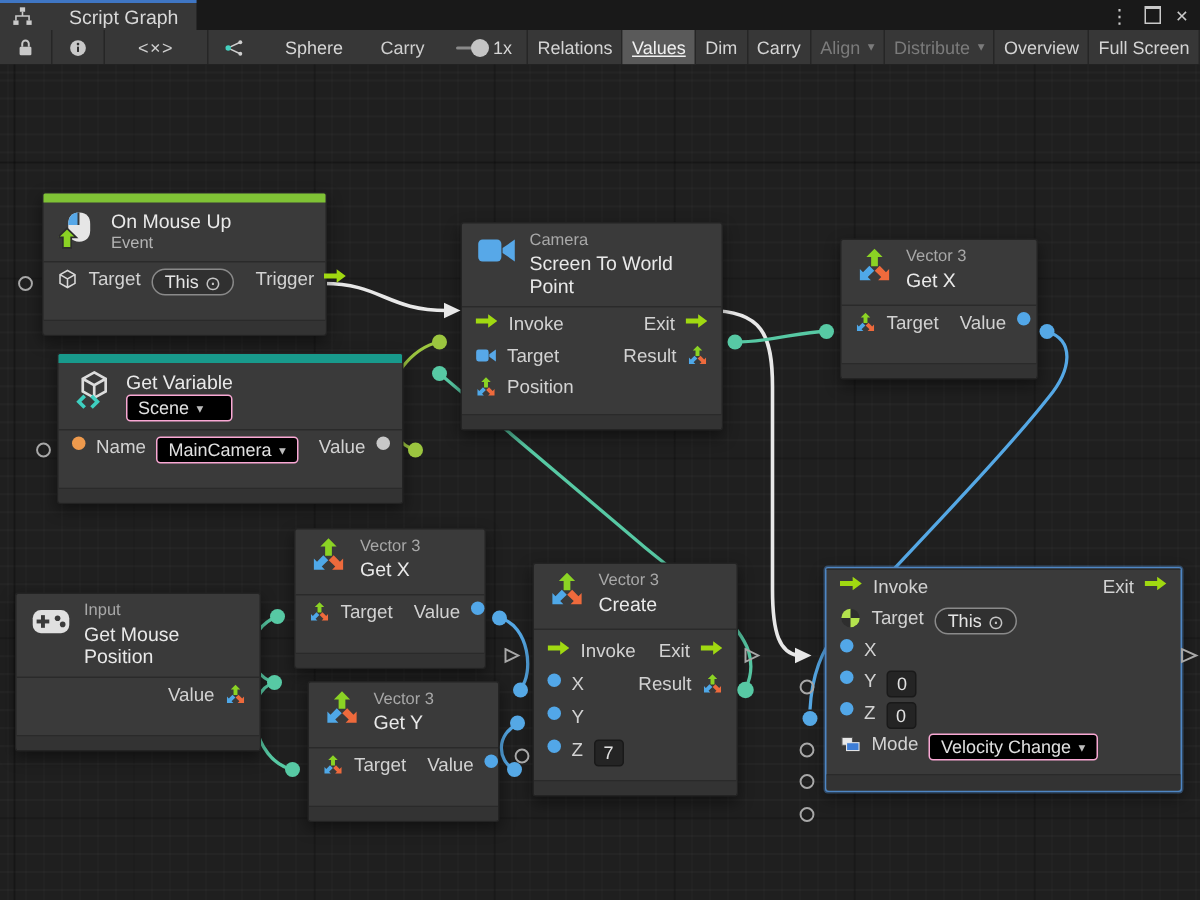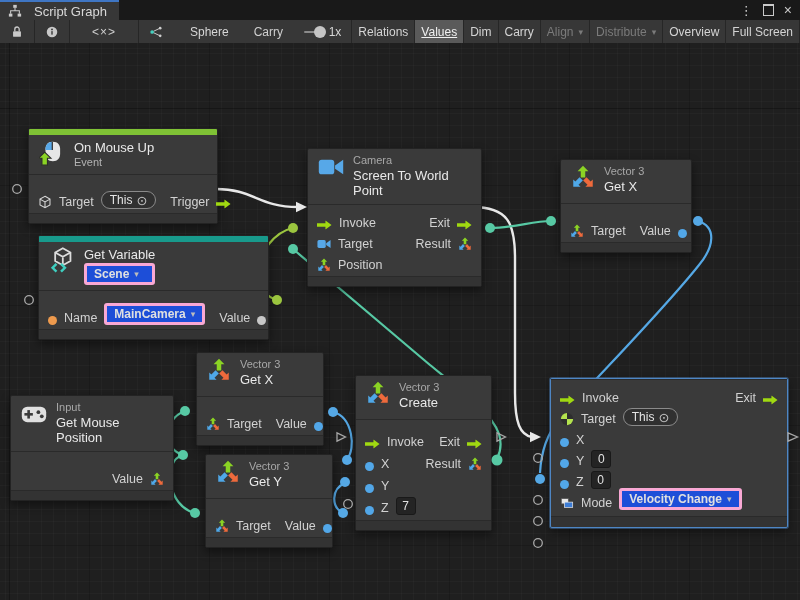--- a/index.html
+++ b/index.html
@@ -1,21 +1,21 @@
 <!DOCTYPE html>
 <html><head>
 <meta charset="utf-8">
 <style>
   html,body{margin:0;padding:0;background:#111;}
   #window{position:relative;width:800px;height:600px;font-family:"Liberation Sans","DejaVu Sans",sans-serif;
     -webkit-font-smoothing:antialiased;overflow:hidden;background:#1f1f1f;color:#d6d6d6;font-size:12.5px;}
 
   
   .tabstrip{position:absolute;left:0;top:0;width:800px;height:20px;background:#191919;display:flex;align-items:stretch;}
-  .tab{display:flex;align-items:center;gap:12px;padding:0 12px 0 8px;background:#373737;border-top:2px solid #3f76c4;color:#d9d9d9;font-size:13px;}
+  .tab{display:flex;align-items:center;gap:24px;padding:0 12px 0 8px;background:#373737;border-top:2px solid #3f76c4;color:#d9d9d9;font-size:13px;}
   .tabstrip .spacer{flex:1}
   .winicons{display:flex;align-items:center;gap:10px;padding-right:8px;color:#c9c9c9;}
   .winicons .kebab{font-size:13px;line-height:1;}
   .maxbox{width:9px;height:9px;border:1px solid #c9c9c9;border-top-width:2px;display:inline-block;}
   .closex{font-size:14px;line-height:1;}
 
   
   .toolbar{position:absolute;left:0;top:20px;width:800px;height:23px;background:#373737;border-bottom:1px solid #191919;
     display:flex;align-items:stretch;white-space:nowrap;overflow:hidden;font-size:12px;}
   .tbtn{display:flex;align-items:center;padding:0 6px;border-right:1px solid #262626;color:#d4d4d4;}
@@ -45,30 +45,30 @@
   .node{position:absolute;z-index:2;background:#3a3a3a;border:1px solid #232323;border-radius:2px;
     box-shadow:0 4px 10px rgba(0,0,0,.45);color:#d2d2d2;}
   .node.selected{border-color:#4e86c4;box-shadow:0 0 0 1px rgba(78,134,196,.45),0 4px 10px rgba(0,0,0,.45);}
   .accent{height:6px;border-radius:1px 1px 0 0;}
   .nhead{display:flex;align-items:flex-start;gap:9px;padding:5px 10px;min-height:34px;box-sizing:border-box;}
   .hcol{display:flex;flex-direction:column;gap:1px;line-height:1.18;}
   .ncat{font-size:11px;color:#a8a8a8;}
   .ntitle{font-size:13px;color:#e9e9e9;}
   .nsub{font-size:11px;color:#b3b3b3;}
   .nbody{border-top:1px solid #2a2a2a;padding:4px 0;}
-  .row{display:flex;align-items:flex-end;gap:7px;height:21px;padding:0 9px;font-size:12.5px;color:#d2d2d2;}
+  .row{display:flex;align-items:flex-start;gap:7px;height:21px;padding:0 9px;font-size:12.5px;color:#d2d2d2;}
   .row.tall{height:30px;}
   .sp{flex:1;}
   .nfoot{height:9px;background:#333;border-top:1px solid #2a2a2a;border-radius:0 0 2px 2px;}
   .dot{width:9px;height:9px;border-radius:50%;flex:none;}
   .dot.blue{background:#52a7e8;} .dot.orange{background:#ee9a4d;} .dot.gray{background:#c8c8c8;}
   .mini{width:14px;height:14px;flex:none;} .big{width:26px;height:26px;flex:none;} .med{width:24px;height:24px;flex:none;}
   .flow{width:15px;height:10px;flex:none;}
-  .pill{display:inline-flex;align-items:center;gap:5px;background:#1d4ed8;border:3px solid #f9a8d4;border-radius:3px;
-    padding:1px 7px;color:#e0e0e0;font-size:12px;font-weight:bold;}
+  .pill{display:inline-flex;align-items:center;gap:5px;background:#000000;border:1px solid #f9a8d4;border-radius:3px;
+    padding:1px 7px;color:#e0e0e0;font-size:12px;}
   .pill .dd{font-size:9px;color:#bdbdbd;}
   .thispill{display:inline-flex;align-items:center;gap:4px;border:1px solid #8a8a8a;border-radius:9px;padding:0 8px;
     background:#303030;font-size:12px;color:#e4e4e4;line-height:16px;}
   .odot{color:#c4c4c4;font-size:13px;line-height:1;}
   .field{background:#242424;border:1px solid #191919;border-radius:3px;padding:0 5px;color:#e2e2e2;font-size:12px;
     line-height:16px;min-width:8px;text-align:center;}
 
   #n-onmouseup{left:28px;top:85px;width:188px;}
   #n-getvar{left:38px;top:192px;width:229px;}
   #n-camera{left:307px;top:105px;width:173px;}

